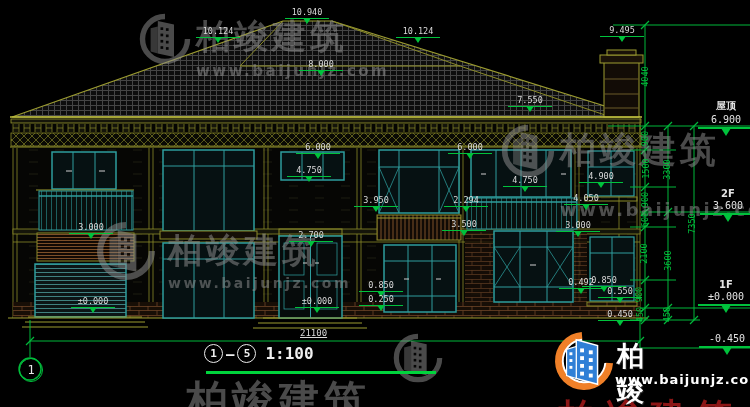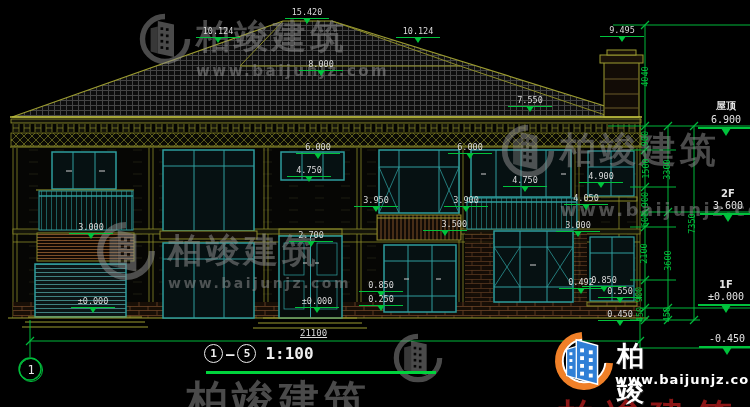--- a/index.html
+++ b/index.html
@@ -268,21 +268,21 @@
     <span class="tscale">1:100</span>
   </div>
   <div class="tunder"></div>
 
   <span class="hdim" style="left:300px;top:328px">21100</span>
 
   <div class="axis">1</div>
 
   <div id="levels">
       <div class="lvl" style="left: 285px; top: 8px;">
-        <div class="t">15.420</div>
+        <div class="t">10.940</div>
         <div class="bar"></div>
         <div class="tri"></div>
       </div>
       <div class="lvl" style="left: 196px; top: 27px;">
         <div class="t">10.124</div>
         <div class="bar"></div>
         <div class="tri"></div>
       </div>
       <div class="lvl" style="left: 396px; top: 27px;">
         <div class="t">10.124</div>
@@ -333,25 +333,25 @@
         <div class="t">4.050</div>
         <div class="bar"></div>
         <div class="tri"></div>
       </div>
       <div class="lvl" style="left: 354px; top: 196px;">
         <div class="t">3.950</div>
         <div class="bar"></div>
         <div class="tri"></div>
       </div>
       <div class="lvl" style="left: 444px; top: 196px;">
-        <div class="t">3.900</div>
-        <div class="bar"></div>
-        <div class="tri"></div>
-      </div>
-      <div class="lvl" style="left: 423px; top: 220px; text-align: right;">
+        <div class="t">2.294</div>
+        <div class="bar"></div>
+        <div class="tri"></div>
+      </div>
+      <div class="lvl" style="left: 442px; top: 220px;">
         <div class="t">3.500</div>
         <div class="bar"></div>
         <div class="tri"></div>
       </div>
       <div class="lvl" style="left: 69px; top: 223px;">
         <div class="t">3.000</div>
         <div class="bar"></div>
         <div class="tri"></div>
       </div>
       <div class="lvl" style="left: 556px; top: 221px;">

